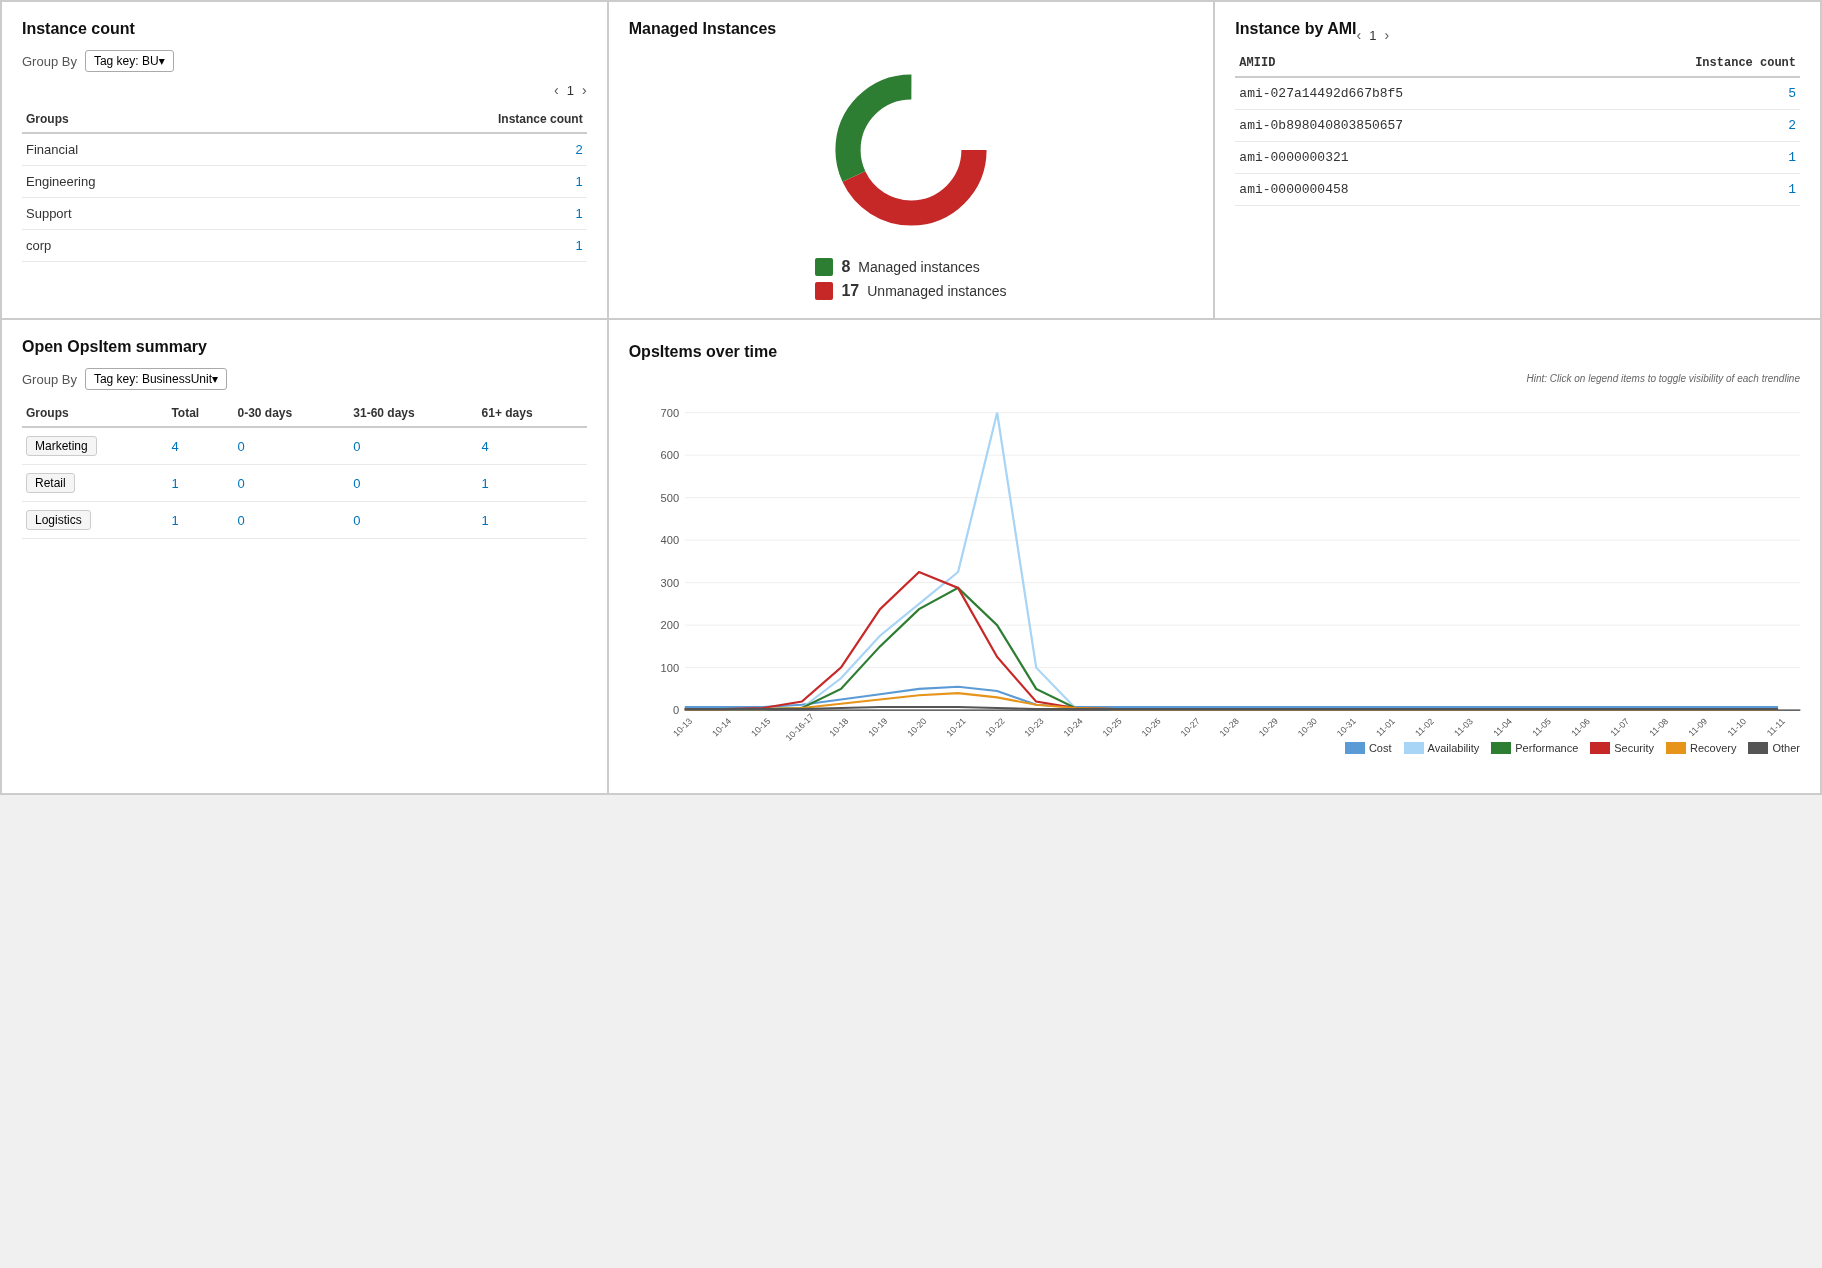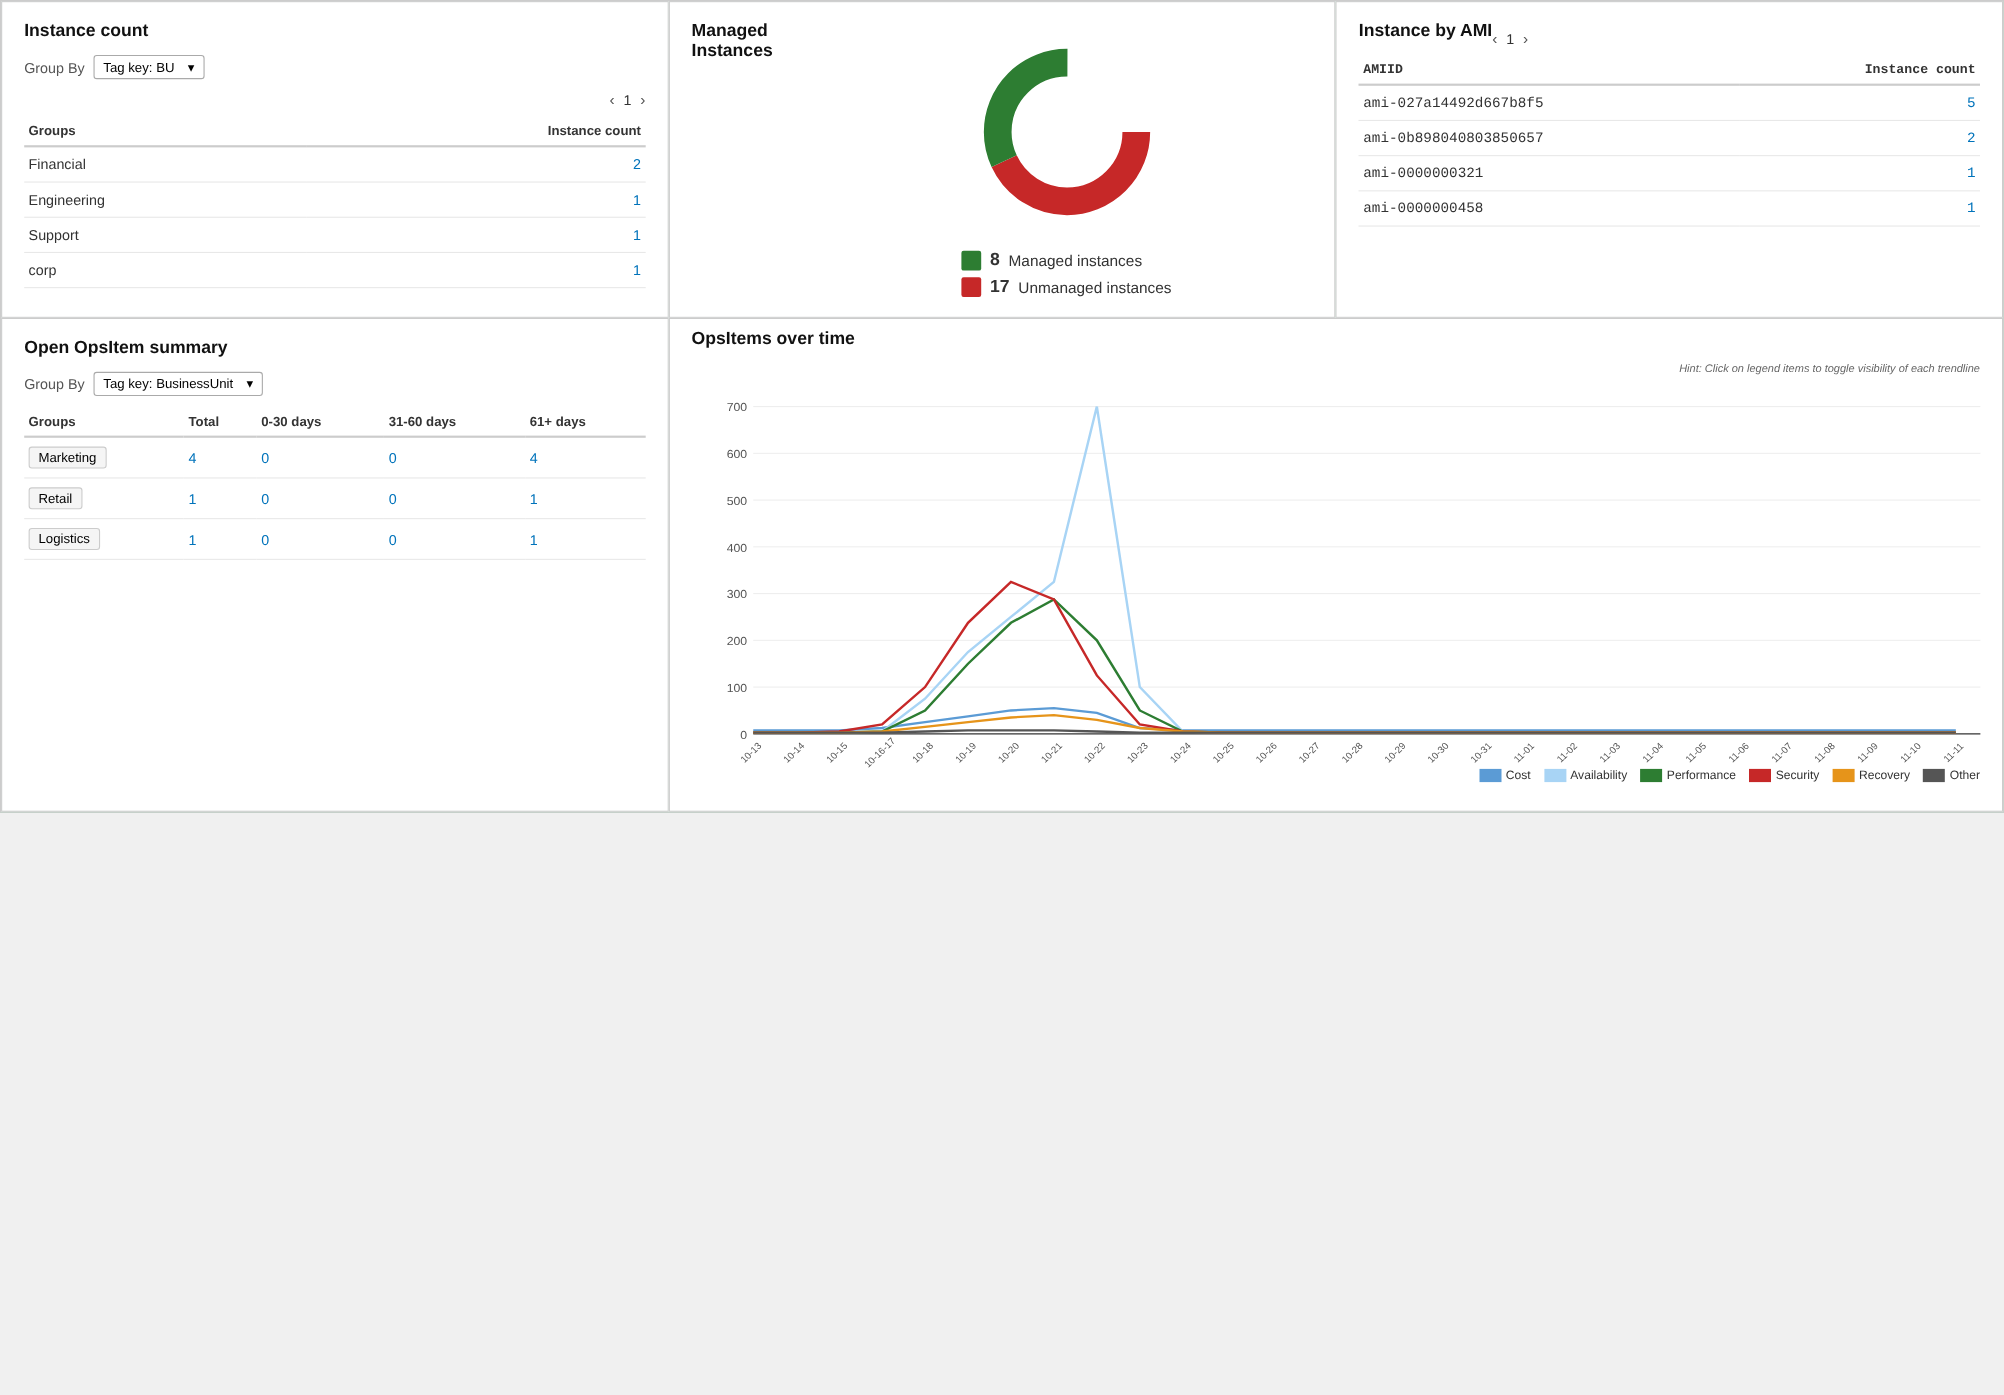--- a/index.html
+++ b/index.html
@@ -38,21 +38,21 @@
     .group-by-label { color: #555; }
     .dropdown-btn {
       border: 1px solid #aaa;
       background: #fff;
       padding: 3px 8px;
       border-radius: 3px;
       cursor: pointer;
       font-size: 12px;
       display: flex;
       align-items: center;
-      gap: 12px;
+      gap: 0;
     }
     .pagination {
       display: flex;
       align-items: center;
       justify-content: flex-end;
       gap: 8px;
       margin-bottom: 8px;
       font-size: 13px;
     }
     .page-nav {
@@ -91,21 +91,21 @@
     .instance-count-panel {
       grid-column: 1;
       grid-row: 1;
     }
 
     
     .managed-panel {
       grid-column: 2;
       grid-row: 1;
       display: flex;
-      flex-direction: row;
+      flex-direction: column;
       align-items: flex-start;
     }
     .donut-container {
       display: flex;
       flex-direction: column;
       align-items: center;
       width: 100%;
       margin-top: 10px;
     }
     .donut-svg {
@@ -152,21 +152,21 @@
       border-radius: 3px;
       font-size: 12px;
       cursor: pointer;
       white-space: nowrap;
     }
 
     
     .opstime-panel {
       grid-column: 2 / 4;
       grid-row: 2;
-      padding: 10px 20px;
+      padding: 23px 20px;
     }
     .chart-area {
       position: relative;
       width: 100%;
       height: 340px;
       margin-top: 10px;
     }
     .chart-legend {
       display: flex;
       flex-wrap: wrap;

